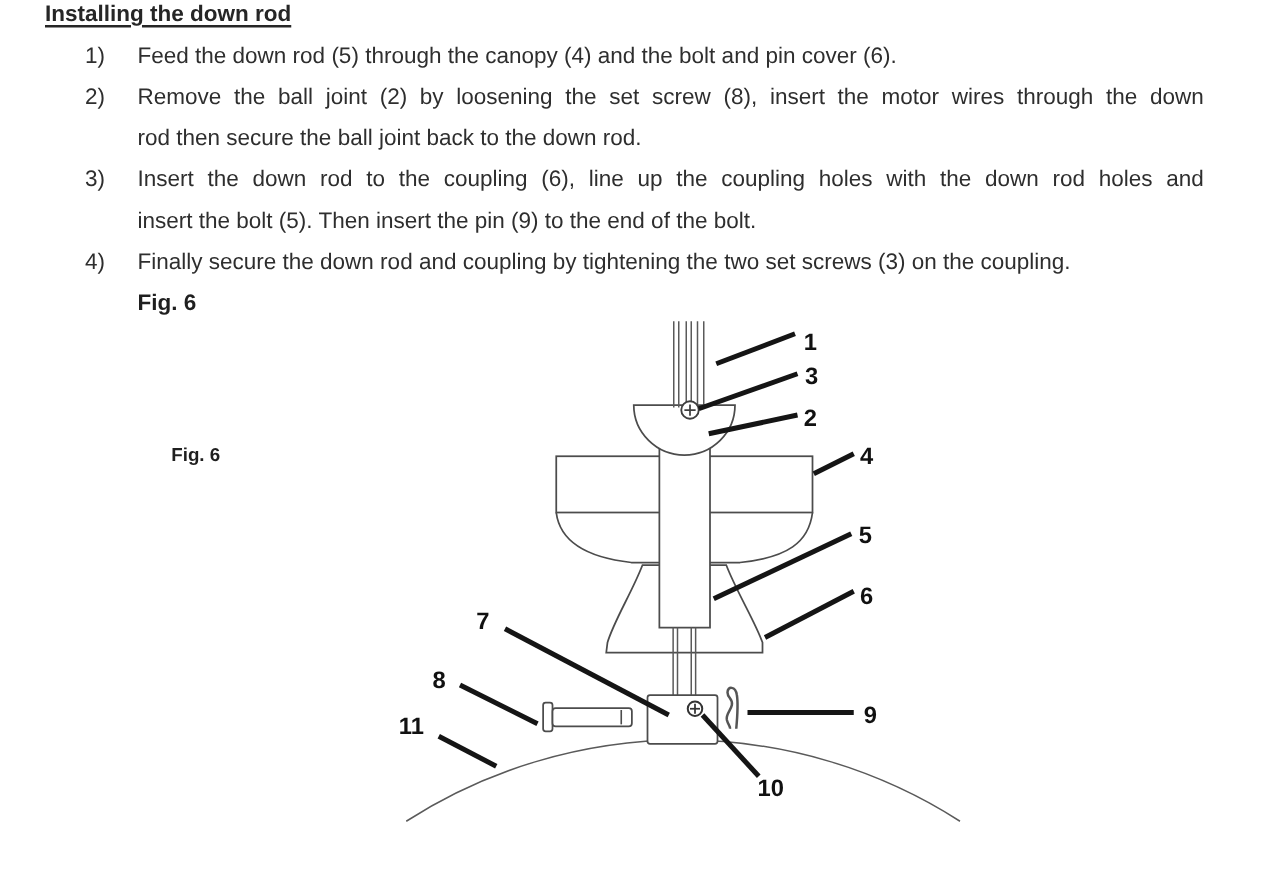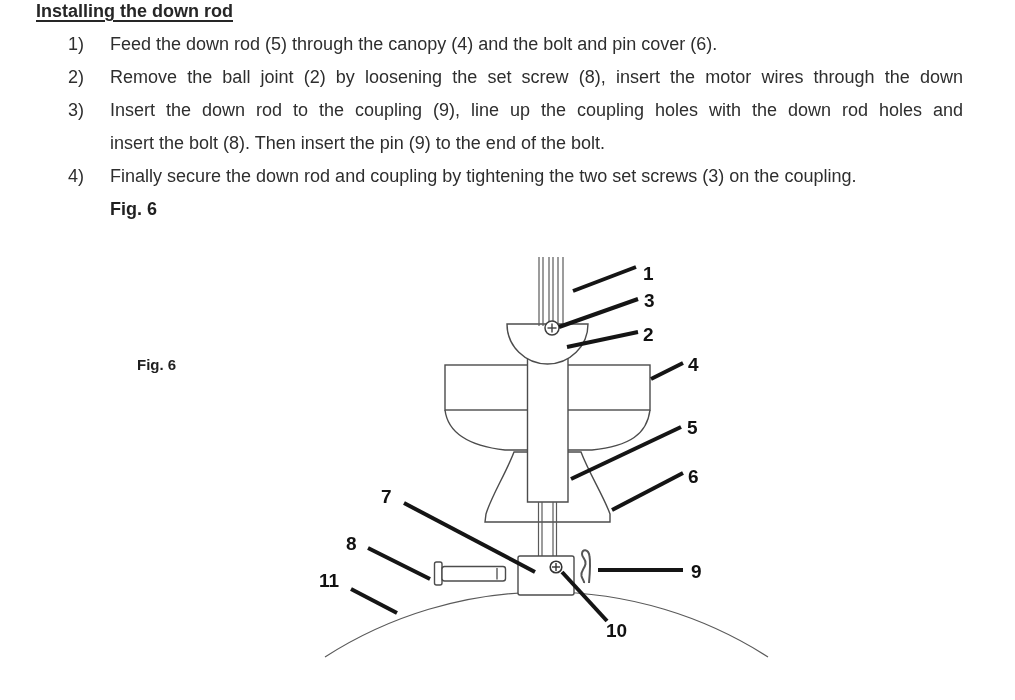--- a/index.html
+++ b/index.html
@@ -34,26 +34,27 @@
     <h1 class="title">Installing the down rod</h1>
 
     <div class="item">
       <span class="num">1)</span>
       <div class="ln end">Feed the down rod (5) through the canopy (4) and the bolt and pin cover (6).</div>
     </div>
 
     <div class="item">
       <span class="num">2)</span>
       <div class="ln fill">Remove the ball joint (2) by loosening the set screw (8), insert the motor wires through the down</div>
+      <div class="ln end">rod then secure the ball joint back to the down rod.</div>
     </div>
 
     <div class="item">
       <span class="num">3)</span>
-      <div class="ln fill">Insert the down rod to the coupling (9), line up the coupling holes with the down rod holes and</div>
-      <div class="ln end">insert the bolt (8). Then insert the pin (9) to the end of the bolt.</div>
+      <div class="ln fill">Insert the down rod to the coupling (6), line up the coupling holes with the down rod holes and</div>
+      <div class="ln end">insert the bolt (5). Then insert the pin (9) to the end of the bolt.</div>
     </div>
 
     <div class="item">
       <span class="num">4)</span>
       <div class="ln end">Finally secure the down rod and coupling by tightening the two set screws (3) on the coupling.</div>
     </div>
 
     <div class="fig-caption-inline">Fig. 6</div>
   </div>
 

